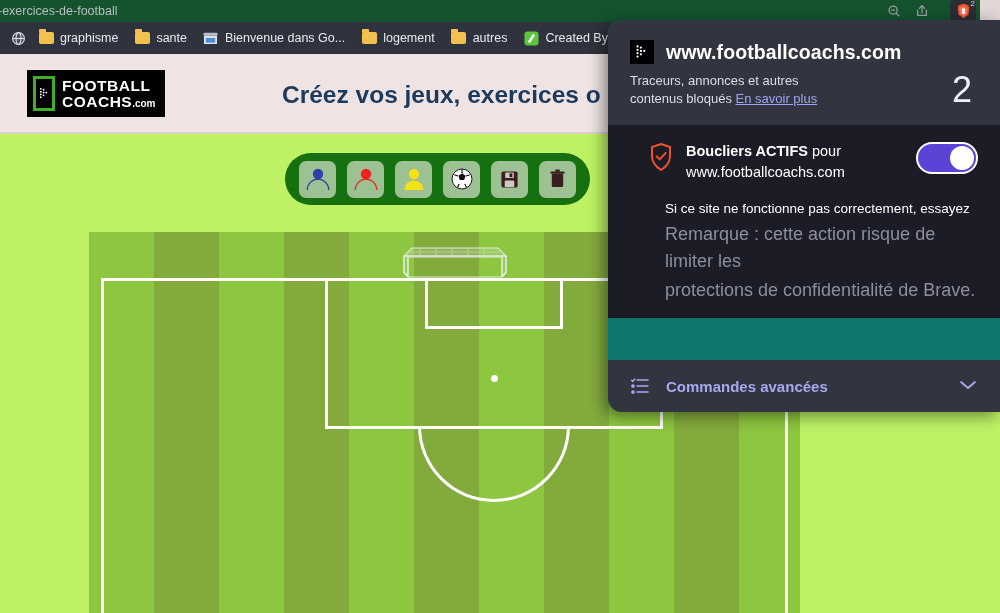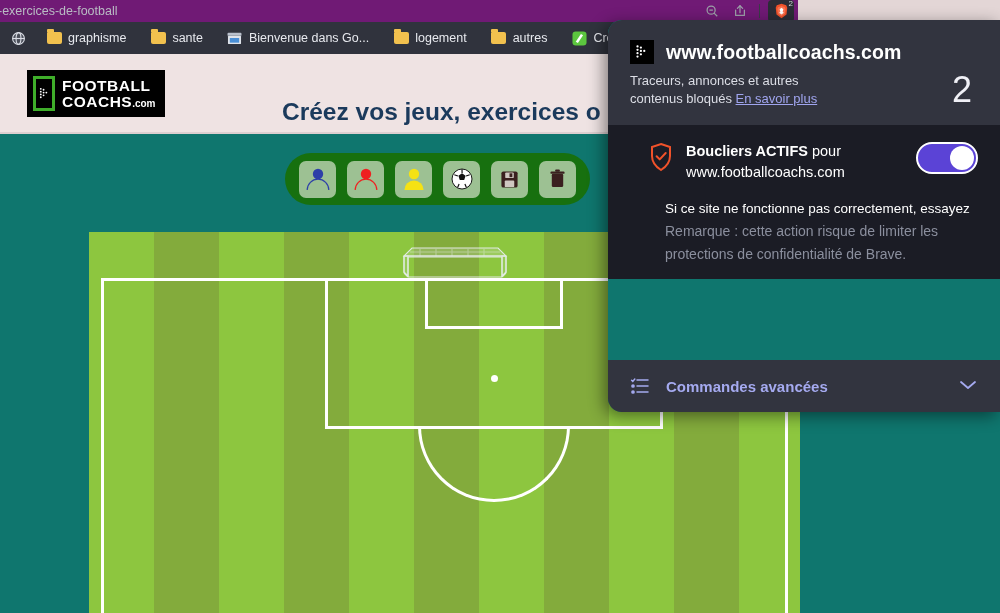--- a/index.html
+++ b/index.html
@@ -6,81 +6,81 @@
   html, body {
     width: 1000px; height: 613px;
     overflow: hidden;
     font-family: "Liberation Sans", sans-serif;
     background: #e3d6d6;
   }
   #root { position: relative; width: 1000px; height: 613px; overflow: hidden; }
 
   
   .titlebar {
-    position: absolute; left: 0; top: 0; width: 798px; height: 22px;
-    background: #701a75; color: #b9bcc4;
+    position: absolute; left: 0; top: 0; width: 980px; height: 22px;
+    background: #14532d; color: #b9bcc4;
     font-size: 12.5px; line-height: 22px;
     white-space: nowrap; overflow: hidden;
   }
   .titlebar .tabtext { position: absolute; left: -2px; top: 0; }
   .tb-actions { position: absolute; right: 0; top: 0; height: 22px; display: flex; align-items: center; gap: 6px; padding-right: 4px; }
   .tb-ico { width: 22px; height: 20px; display: flex; align-items: center; justify-content: center; color: #9ca0a8; }
   .tb-div { width: 1px; height: 14px; background: #3a3d47; margin: 0 2px; }
   .brave-btn {
     width: 26px; height: 22px; background: #2b2d36; border-radius: 4px;
     display: flex; align-items: center; justify-content: center; position: relative;
   }
   .brave-badge {
     position: absolute; right: 1px; top: 0px; font-size: 8px; color: #cfd2d8;
     line-height: 8px;
   }
 
   .bookmarkbar {
     position: absolute; left: 0; top: 22px; width: 864px; height: 32px;
     background: #30333d;
-    display: flex; align-items: center; gap: 8px; padding-left: 6px;
+    display: flex; align-items: center; gap: 0px; padding-left: 6px;
     overflow: hidden;
   }
   .bm {
     display: flex; align-items: center; gap: 6px;
     padding: 3px 8px; border-radius: 4px;
     font-size: 12.5px; color: #e7e9ee; white-space: nowrap;
   }
   .bm-ico { width: 16px; height: 16px; flex: 0 0 16px; display: flex; align-items: center; justify-content: center; }
   .folder {
     width: 15px; height: 12px; background: #f2c14e; border-radius: 1px 2px 2px 2px; position: relative;
   }
   .folder::before {
     content: ""; position: absolute; left: 0; top: -3px; width: 7px; height: 3px;
     background: #f2c14e; border-radius: 1px 1px 0 0;
   }
 
   
   .page {
     position: absolute; left: 0; top: 54px; width: 1000px; height: 559px;
-    background: #0f766e;
+    background: #bef264;
   }
   .siteheader {
     position: absolute; left: 0; top: 0; width: 1000px; height: 79px;
     background: #efe3e3;
   }
   .logo {
     position: absolute; left: 27px; top: 16px; width: 138px; height: 47px;
     background: #000; display: flex; align-items: center; padding-left: 6px; gap: 7px;
   }
   .logo-mark {
     width: 22px; height: 35px; border: 3px solid #3fae2a; background: #000;
     display: flex; align-items: center; justify-content: center;
   }
   .logo-words { display: flex; flex-direction: column; line-height: 1.0; }
   .logo-l1 { color: #fff; font-size: 15.5px; font-weight: bold; letter-spacing: 0.5px; }
   .logo-l2 { color: #fff; font-size: 15.5px; font-weight: bold; letter-spacing: 0.5px; }
   .logo-l2 .dom { font-size: 10px; letter-spacing: 0; }
   .headline {
-    position: absolute; left: 282px; top: 44px;
+    position: absolute; left: 282px; top: 27px;
     font-size: 24.5px; font-weight: bold; color: #1b3a5c; white-space: nowrap;
   }
   .headerline {
     position: absolute; left: 0; top: 78px; width: 1000px; height: 2px; background: #ddcfd0;
   }
 
   
   .toolbar {
     position: absolute; left: 285px; top: 99px; height: 52px;
     background: #17700f; border-radius: 26px;
@@ -142,21 +142,21 @@
   .toggle {
     width: 62px; height: 32px; border-radius: 16px; background: #5b43d6;
     border: 2px solid #fff; position: relative; flex: 0 0 62px; margin-top: 1px;
   }
   .toggle .knob {
     position: absolute; right: 2px; top: 2px; width: 24px; height: 24px;
     border-radius: 50%; background: #fff;
   }
   .note { margin-top: 16px; margin-left: 17px; }
   .note-1 { font-size: 13.5px; line-height: 1.5; color: #fff; }
-  .note-2 { font-size: 14px; line-height: 1.5; color: #8b8f9e; margin-top: 2px; }
+  .note-2 { font-size: 18px; line-height: 1.5; color: #8b8f9e; margin-top: 2px; }
 
   .panel-foot {
     position: absolute; left: 0; bottom: 0; width: 392px; height: 52px;
     background: #32343f;
     display: flex; align-items: center; padding: 0 22px; gap: 14px;
   }
   .foot-ico { width: 22px; flex: 0 0 22px; display: flex; align-items: center; }
   .foot-label { flex: 1; font-size: 15px; font-weight: bold; color: #a5aaf0; }
   .chev { width: 20px; flex: 0 0 20px; color: #a5aaf0; }
 </style>

